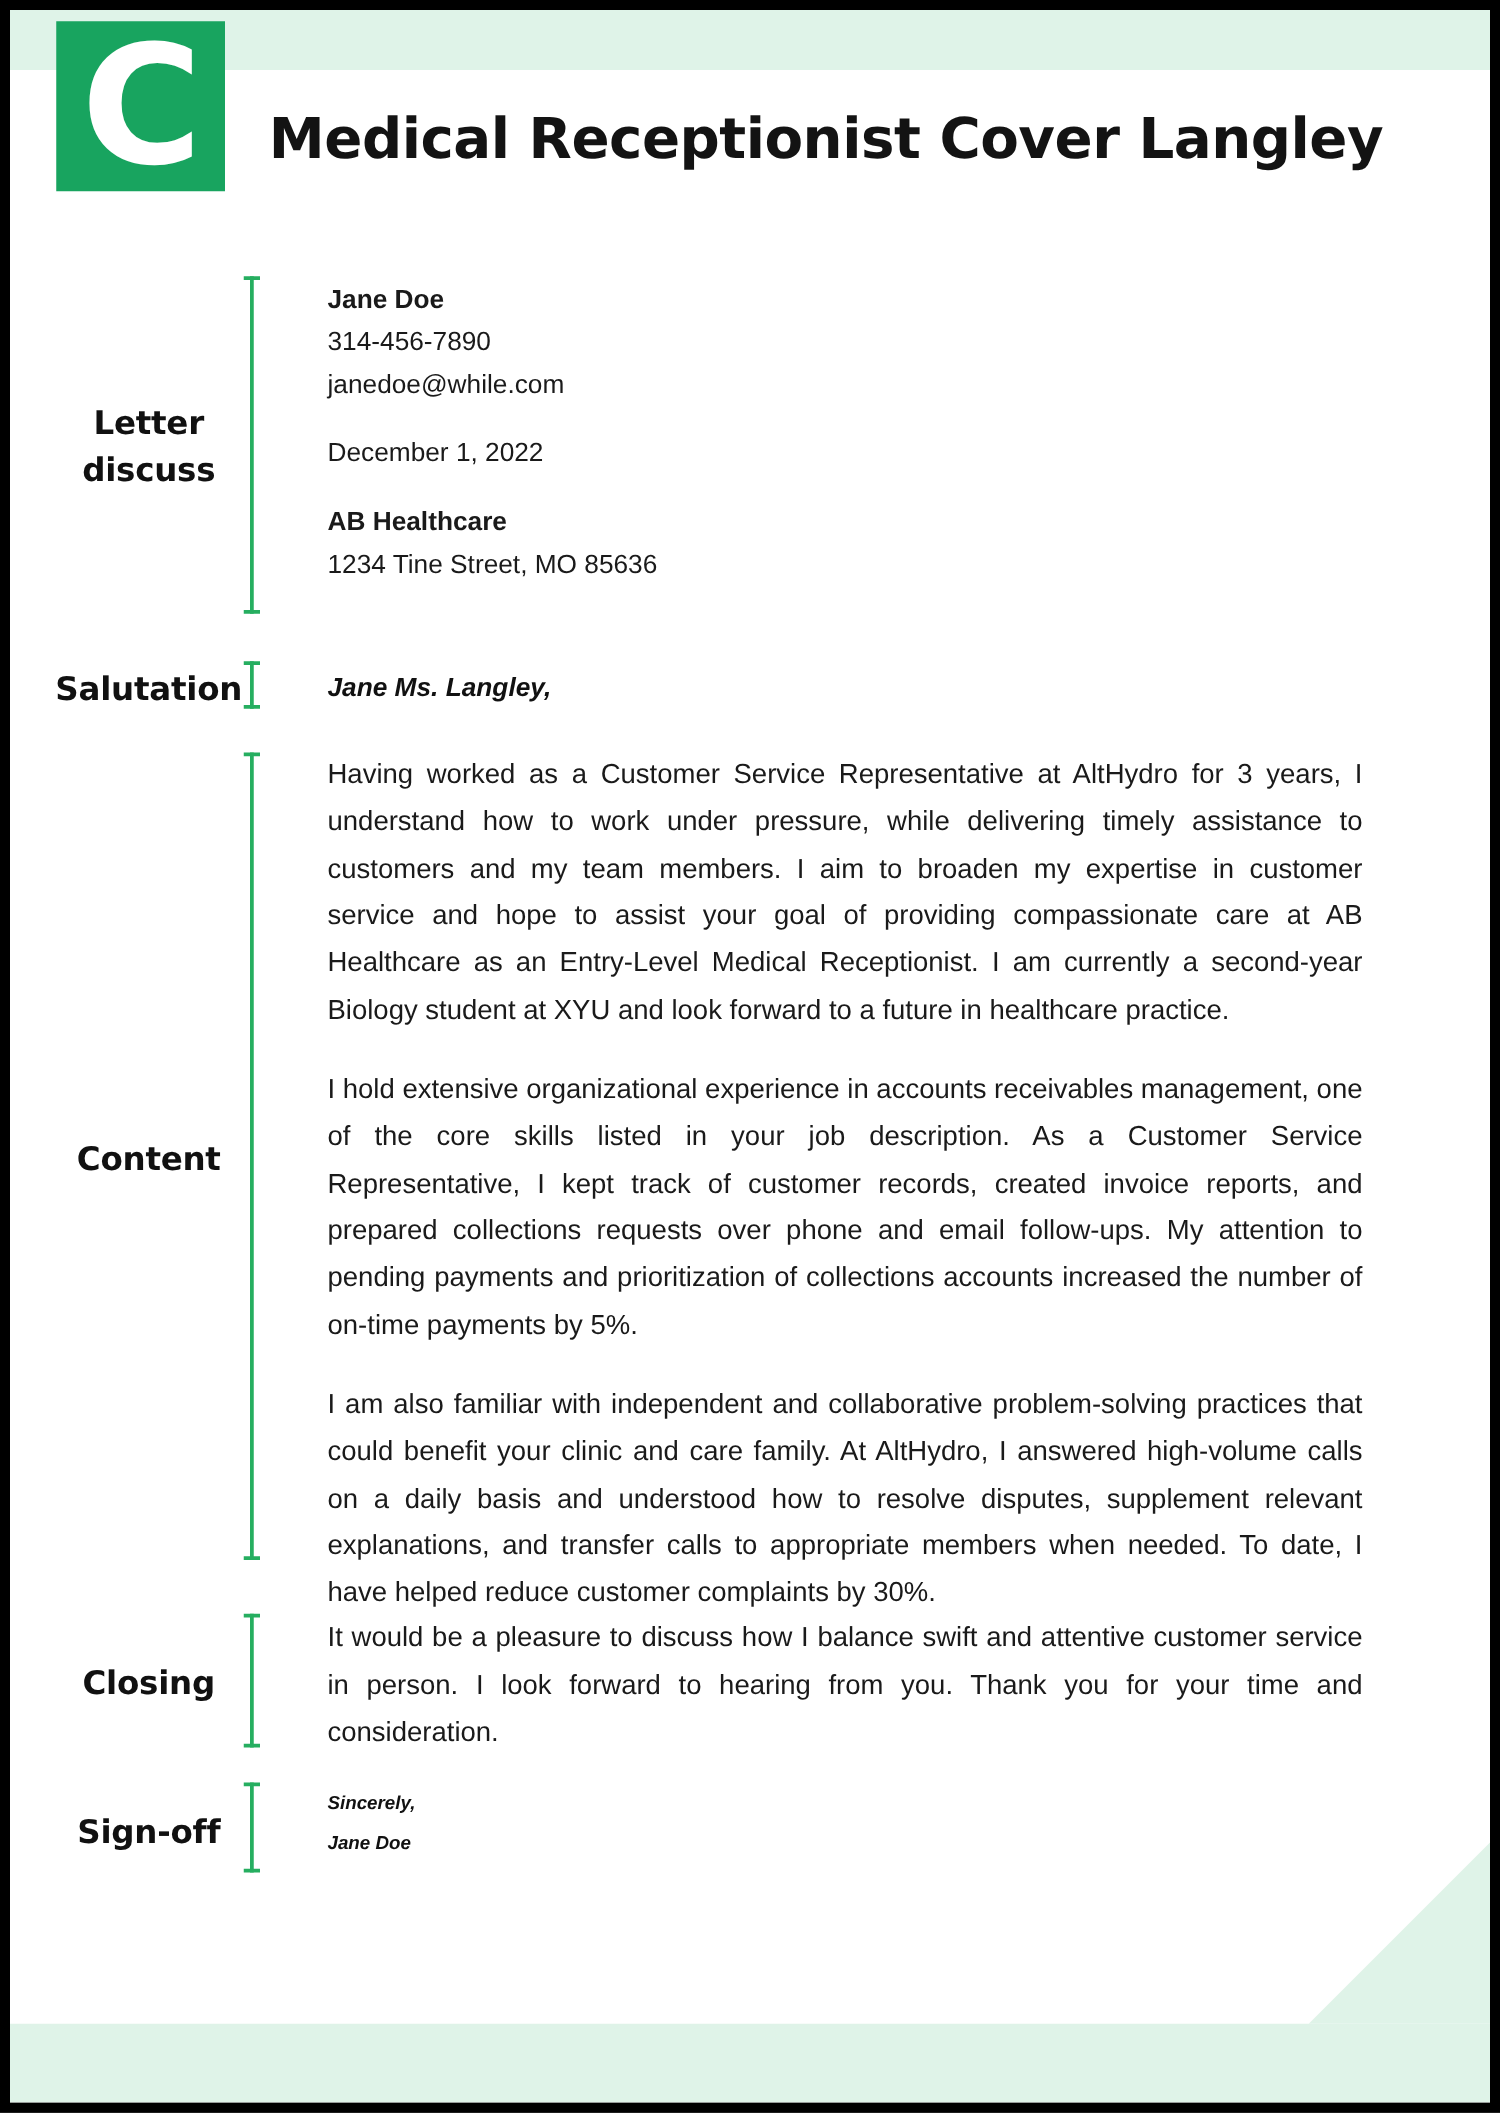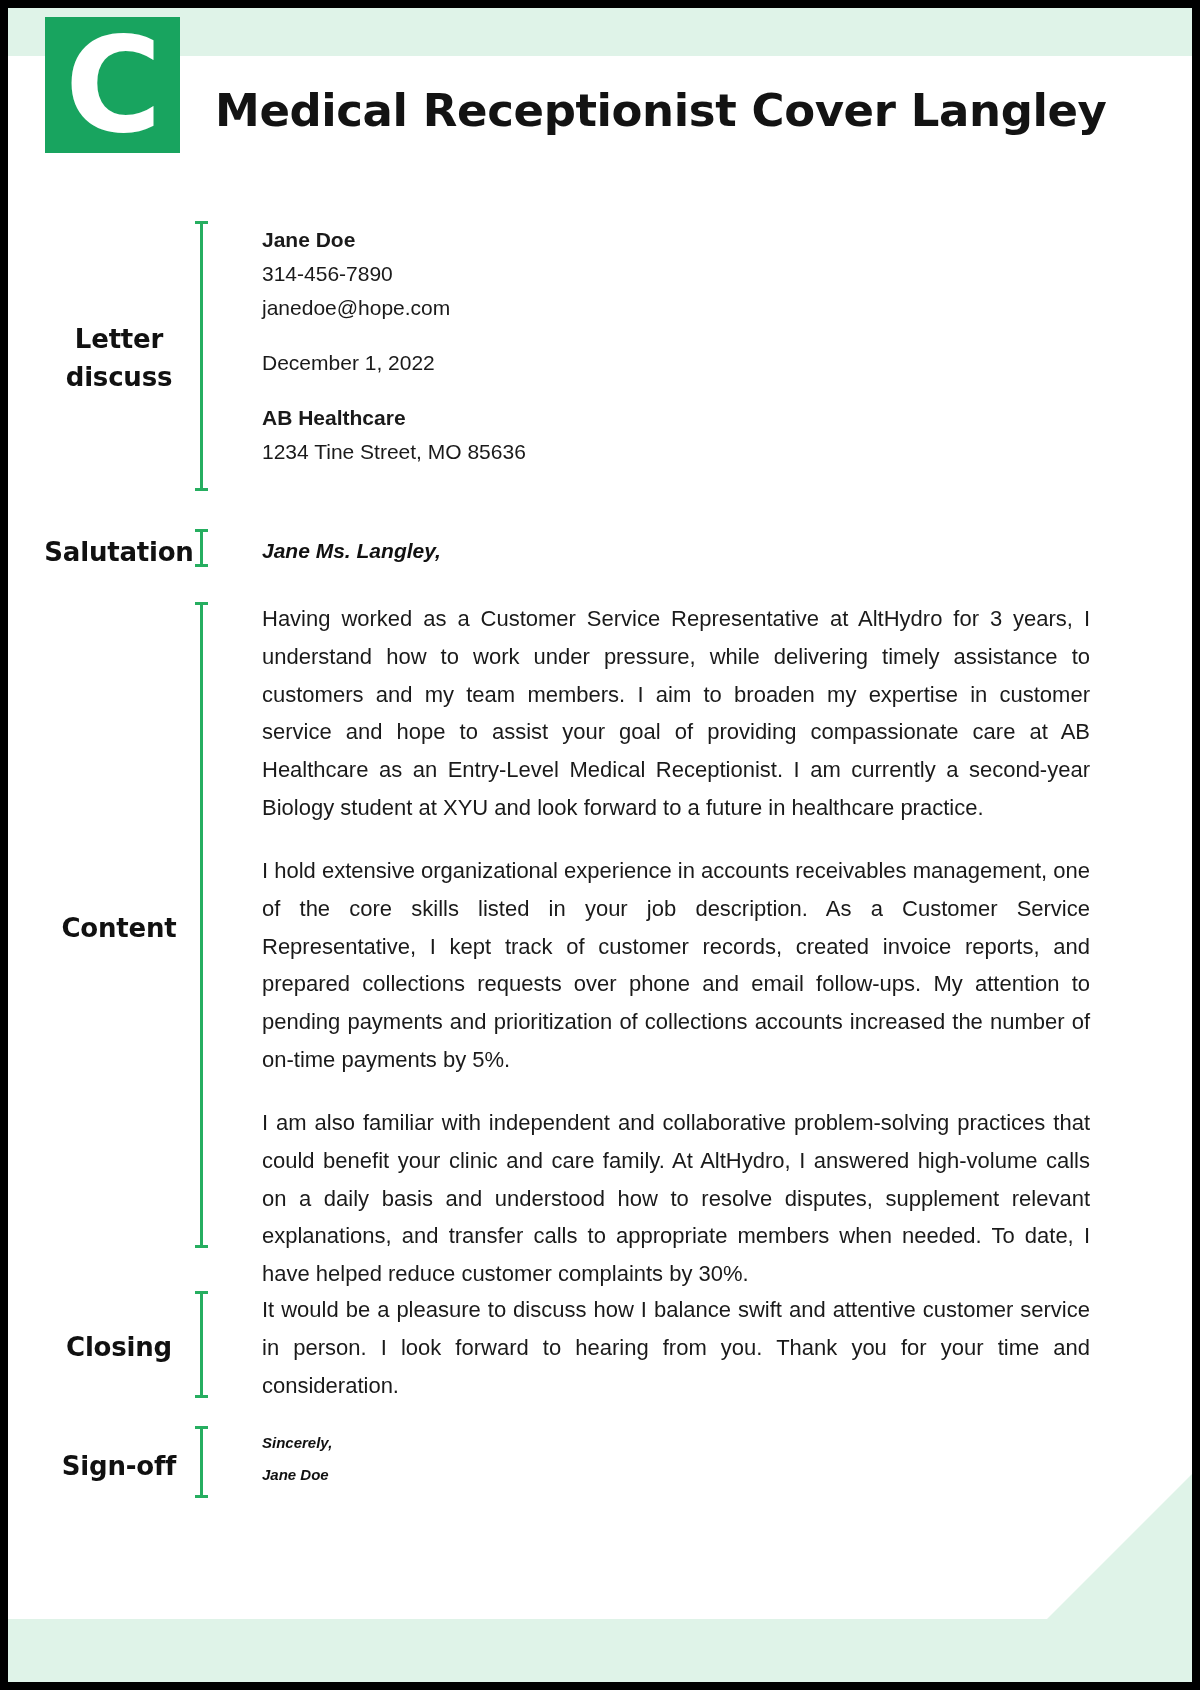--- a/index.html
+++ b/index.html
@@ -214,21 +214,21 @@
           <div>discuss</div>
         </div>
         <div class="bracket" style="top:2px;height:270px;">
           <div class="cap top"></div>
           <div class="stem"></div>
           <div class="cap bot"></div>
         </div>
         <div class="content-col" style="top:10px;">
           <div class="hdr-line strong">Jane Doe</div>
           <div class="hdr-line">314-456-7890</div>
-          <div class="hdr-line">janedoe@hope.com</div>
+          <div class="hdr-line">janedoe@while.com</div>
           <div class="hdr-gap"></div>
           <div class="hdr-line">December 1, 2022</div>
           <div class="hdr-gap"></div>
           <div class="hdr-line strong">AB Healthcare</div>
           <div class="hdr-line">1234 Tine Street, MO 85636</div>
         </div>
       </div>
 
       <div class="row" style="top:521px;">
         <div class="side-label" style="top:5px;">Salutation</div>

